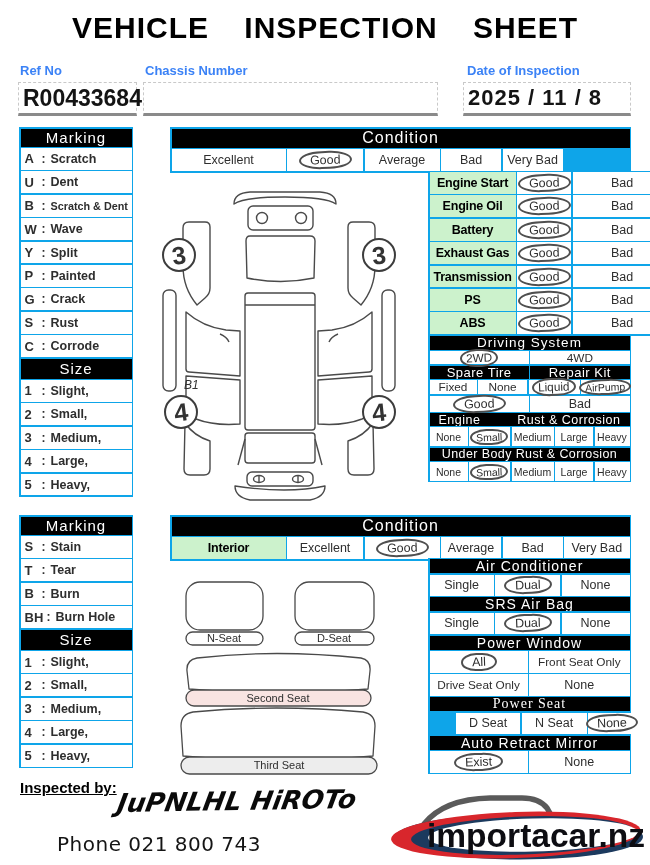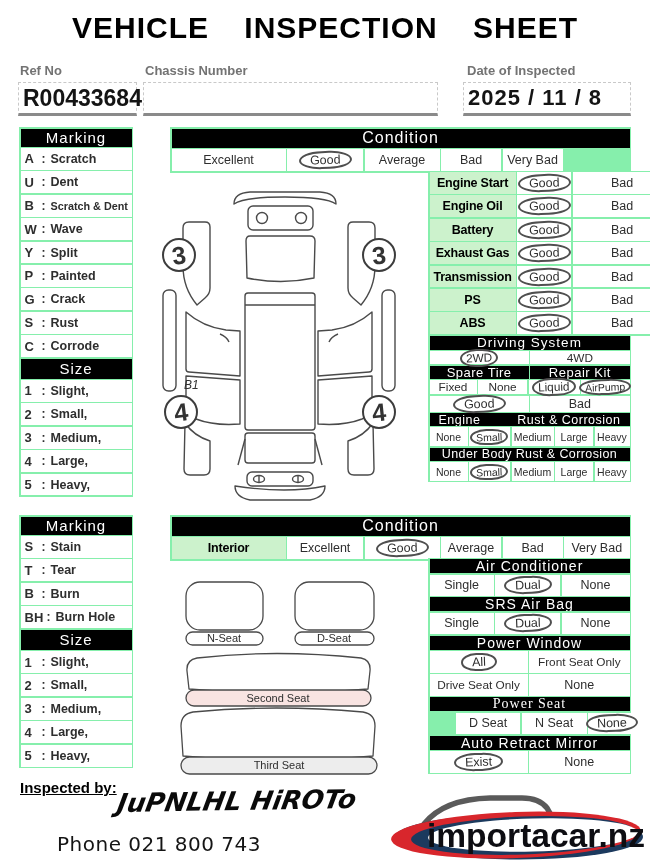--- a/index.html
+++ b/index.html
@@ -1,55 +1,55 @@
 <!DOCTYPE html>
 <html><head>
 <meta charset="utf-8">
 <style>
   html,body{margin:0;padding:0;background:#fff;}
   body{width:650px;height:865px;position:relative;font-family:"Liberation Sans",sans-serif;color:#000;overflow:hidden;}
   .abs{position:absolute;}
   
-  .tbl{background:#86efac;padding:1.5px;display:grid;gap:1.5px;box-sizing:border-box;}
+  .tbl{background:#0ea5e9;padding:1.5px;display:grid;gap:1.5px;box-sizing:border-box;}
   .cell{background:#fff;display:flex;align-items:center;justify-content:center;font-size:12.5px;color:#2e2e2e;white-space:nowrap;}
   .green{background:#ccf2cc;font-weight:bold;color:#000;font-size:12.5px;letter-spacing:-0.2px;}
   .hdr{background:#000;color:#fff;display:flex;align-items:center;justify-content:center;font-size:14px;letter-spacing:1px;}
   .stack{display:flex;flex-direction:column;}
   .stack .tbl{width:100%;}
   .stack .tbl + .tbl{margin-top:-1.5px;}
   
   .oval{display:inline-block;border:2.6px solid #4f4f4f;border-radius:50% / 58%;padding:0px 9px;margin:-4px -2px;transform:rotate(-2deg);}
   .oval.sm{padding:0 4px;margin:-4px -5px;border-width:2.3px;}
   
   .lrow{justify-content:flex-start;padding-left:4px;font-weight:600;}
   .lcode{display:inline-block;width:17px;font-size:13px;font-weight:bold;}
   .lcolon{display:inline-block;width:9px;font-size:12px;}
   .llab{font-size:12.5px;}
   .llab.tightlab{font-size:10.8px;}
   
-  .flabel{font-size:13px;font-weight:bold;color:#737373;}
+  .flabel{font-size:13px;font-weight:bold;color:#3b82f6;}
   .fbox{border:1.5px dashed #c9c9c9;border-bottom:3px solid #8a8a8a;box-sizing:border-box;display:flex;align-items:center;padding-left:4px;font-weight:bold;color:#141414;}
   .title{left:0;right:0;top:11px;text-align:center;font-size:30px;font-weight:bold;letter-spacing:1px;word-spacing:26px;}
   .tight{font-size:10.5px;}
   .mid{font-size:11.8px;}
   .sig{font-family:"DejaVu Sans",sans-serif;font-size:26px;font-weight:bold;font-style:italic;transform:skewX(-11deg) rotate(-1deg);letter-spacing:0px;color:#0a0a0a;}
   svg text{font-family:"Liberation Sans",sans-serif;}
 </style>
 </head>
 <body>
 
 <div class="abs title">VEHICLE INSPECTION SHEET</div>
 
 <div class="abs flabel" style="left:20px;top:63px;">Ref No</div>
 <div class="abs fbox" style="left:18px;top:82px;width:119px;height:34px;font-size:23px;">R00433684</div>
 
 <div class="abs flabel" style="left:145px;top:63px;">Chassis Number</div>
 <div class="abs fbox" style="left:143px;top:82px;width:295px;height:34px;font-size:22px;"></div>
 
-<div class="abs flabel" style="left:467px;top:63px;">Date of Inspected</div>
+<div class="abs flabel" style="left:467px;top:63px;">Date of Inspection</div>
 <div class="abs fbox" style="left:463px;top:82px;width:168px;height:34px;font-size:22px;letter-spacing:1px;">2025 / 11 / 8</div>
 
 <div class="abs tbl" style="left:170px;top:127px;width:461px;grid-template-columns:114px 76px 75px 60px 60px 1fr;grid-template-rows:19px 22px;">
   <div class="hdr" style="grid-column:1/-1;font-size:16px;">Condition</div>
   <div class="cell">
       <span>Excellent</span>
     </div>
   <div class="cell">
       <span class="oval">Good</span>
     </div>

